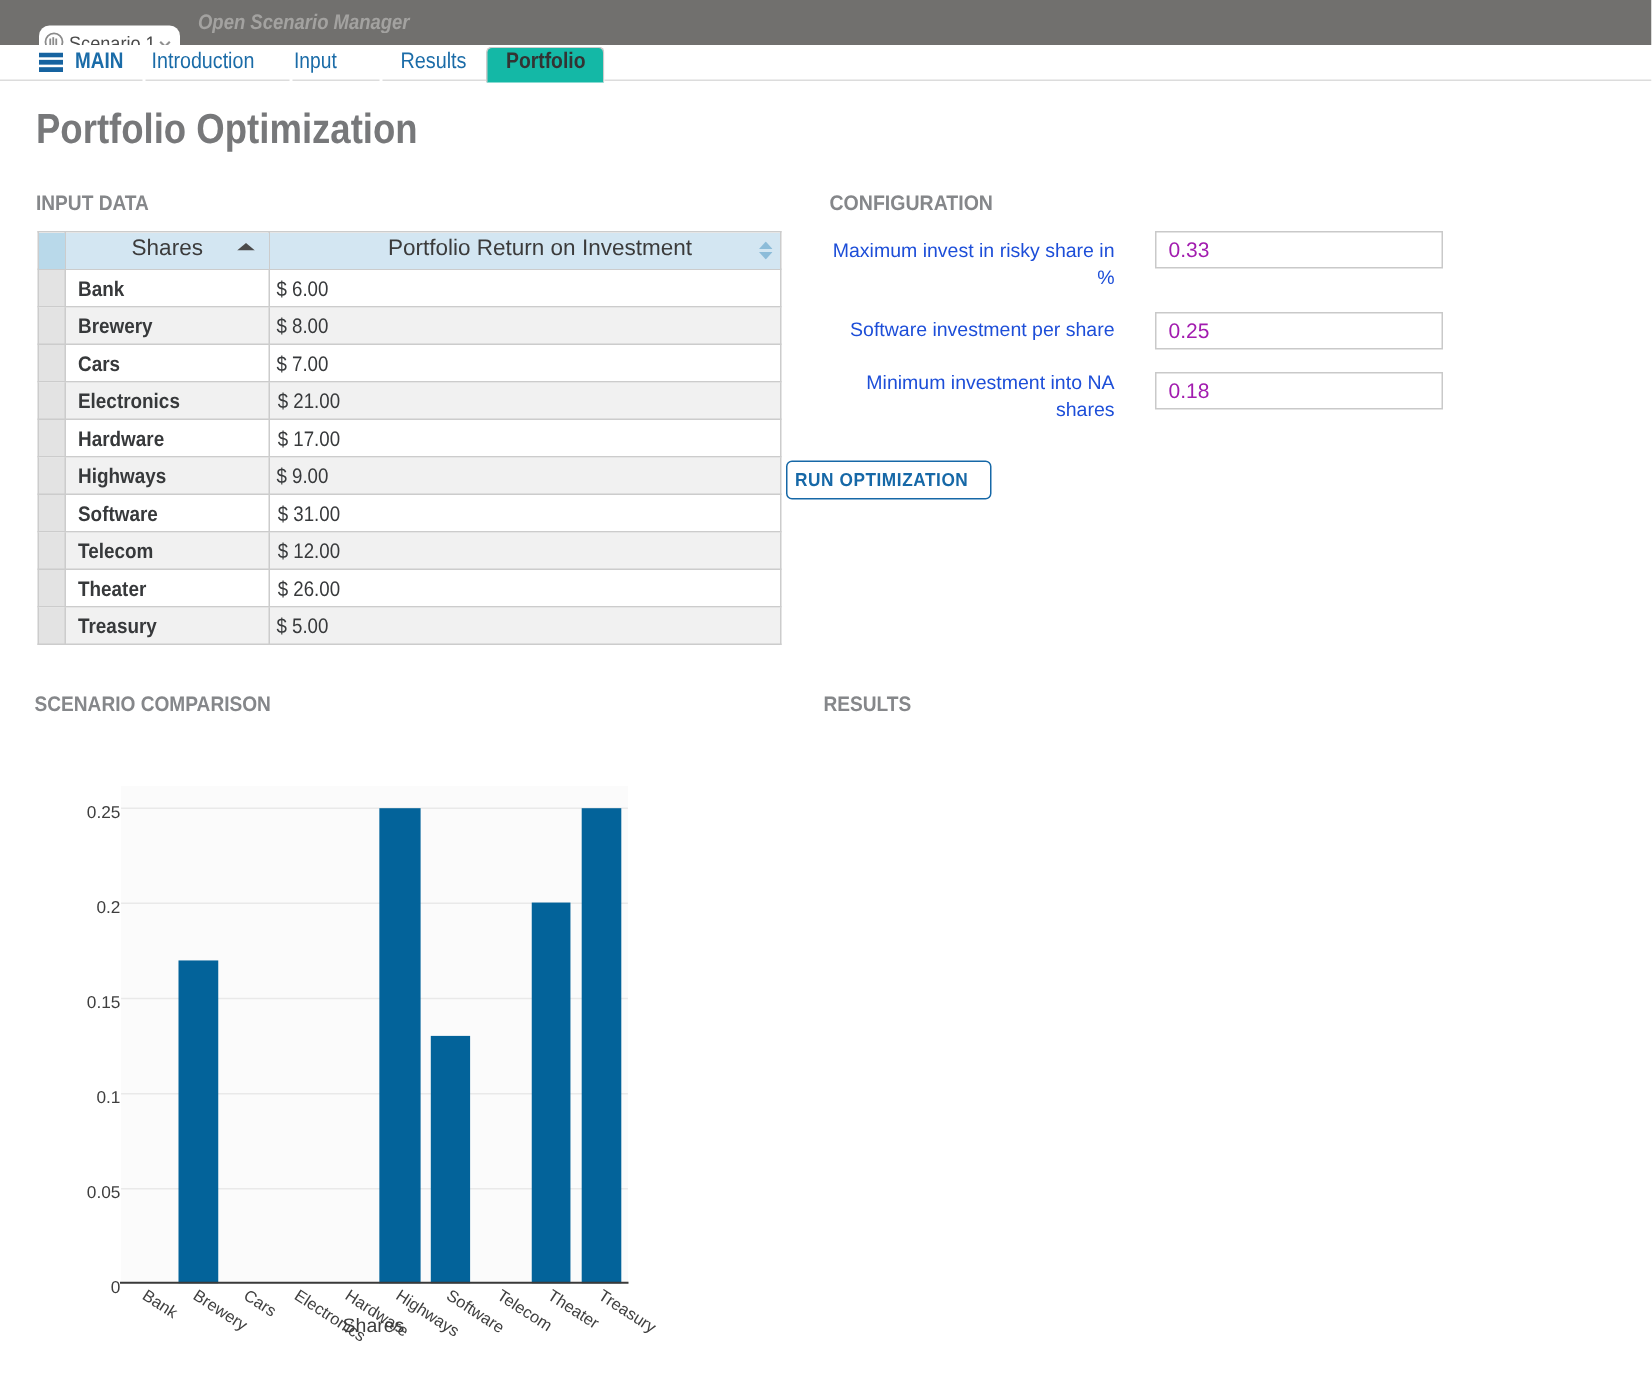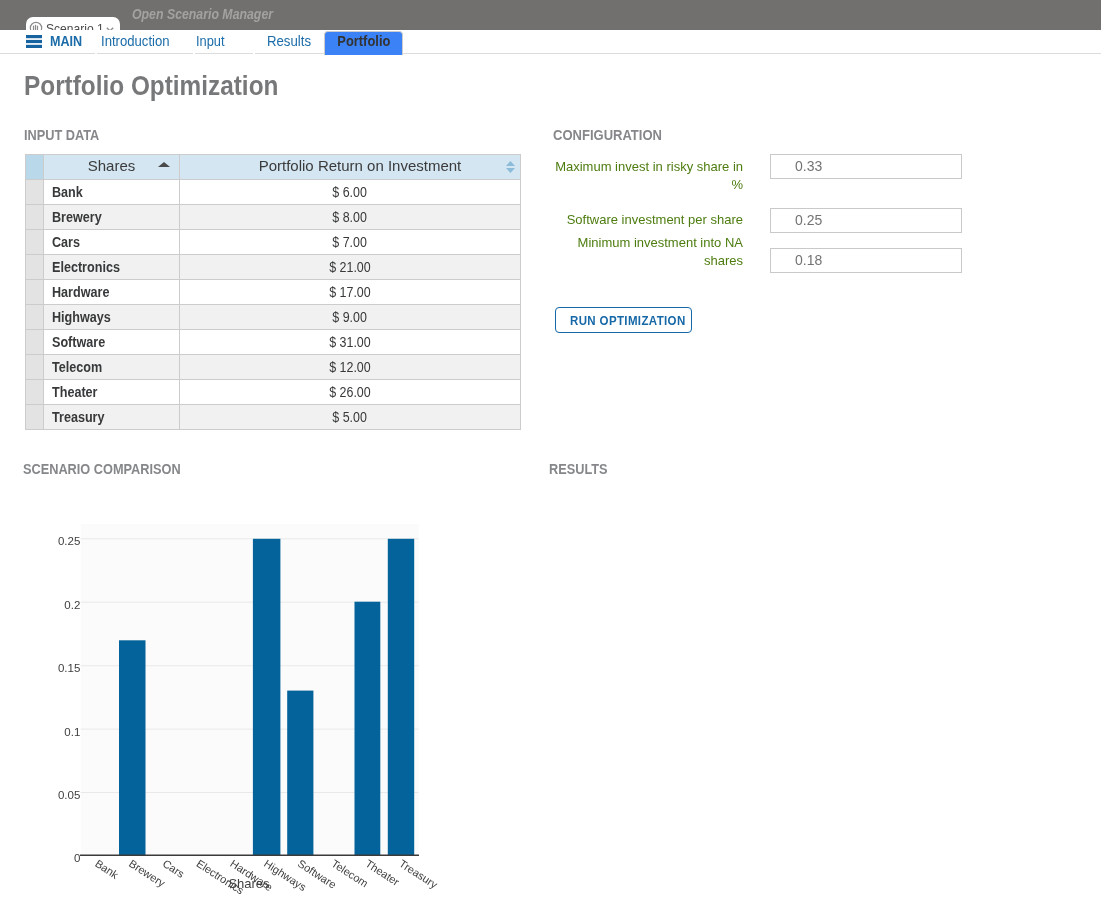--- a/index.html
+++ b/index.html
@@ -11,48 +11,48 @@
   
   #topbar{position:absolute;left:0;top:0;width:1101px;height:30px;background:#71706e;}
   #pill{position:absolute;left:26px;top:17px;width:94px;height:23px;background:#fff;border-radius:7px;}
   #pilltext{position:absolute;left:20px;top:4px;font-size:13px;color:#4a4a4a;}
   #osm{position:absolute;left:132px;top:6px;font-size:14px;font-weight:bold;font-style:italic;color:#a3a2a0;}
 
   
   #tabbar{position:absolute;left:0;top:30px;width:1101px;height:24px;background:#fff;}
   .tbord{position:absolute;top:23px;height:1px;background:#dcdcdc;}
   .tab{position:absolute;top:2px;font-size:15px;color:#1b6ca8;}
-  #activetab{position:absolute;left:324px;top:1px;width:77px;height:23px;background:#3b82f6;
+  #activetab{position:absolute;left:324px;top:1px;width:77px;height:23px;background:#14b8a6;
      border:1px solid #ccc;border-bottom:none;border-radius:4px 4px 0 0;z-index:2;text-align:center;}
   #activetab span{font-size:15px;font-weight:bold;color:#333;line-height:17px;}
 
   
   #heading{position:absolute;left:23.5px;top:69.5px;font-size:28px;font-weight:bold;color:#77787a;}
 
   .wtitle{position:absolute;font-size:14px;font-weight:bold;color:#85878a;}
 
   
   #tbl{position:absolute;left:25px;top:154px;border-collapse:collapse;table-layout:fixed;}
   #tbl td,#tbl th{border:1px solid #ccc;padding:0;height:24px;font-weight:normal;overflow:hidden;}
   #tbl .gut{width:17px;background:#e3e3e3;}
   #tbl .c1{width:135px;}
   #tbl .c2{width:340px;}
   #tbl thead .gut{background:#b9d9ea;}
   #tbl thead td{background:#d3e6f2;font-size:15px;color:#3b3b3b;text-align:center;position:relative;vertical-align:top;padding-top:2px;height:22px;}
   #tbl tbody tr.g td{background:#f1f1f1;}
   #tbl tbody tr.g td.gut{background:#e3e3e3;}
   .rowlbl{font-size:14px;font-weight:bold;color:#37393b;padding-left:8px;display:block;text-align:left;}
-  .rowval{font-size:14px;color:#37393b;display:block;text-align:center;padding-right:6px;}
-
-  
-  .cfglbl{position:absolute;width:195px;text-align:right;font-size:13px;line-height:18px;color:#4d7c0f;}
+  .rowval{font-size:14px;color:#37393b;display:block;text-align:left;padding-right:6px;}
+
+  
+  .cfglbl{position:absolute;width:195px;text-align:right;font-size:13px;line-height:18px;color:#1d4ed8;}
   .cfginput{position:absolute;left:770px;width:192px;height:25px;box-sizing:border-box;border:1px solid #c9c9c9;background:#fff;
-     font-size:14px;color:#737373;padding-left:24px;line-height:23px;}
-  #runbtn{position:absolute;left:555px;top:306.5px;width:135px;height:24px;border:1.5px solid #1668a7;
-     border-radius:4px;text-align:right;line-height:24px;}
+     font-size:14px;color:#a21caf;padding-left:8px;line-height:23px;}
+  #runbtn{position:absolute;left:524px;top:306.5px;width:135px;height:24px;border:1.5px solid #1668a7;
+     border-radius:4px;text-align:left;line-height:24px;}
   #runbtn span{font-size:12.5px;font-weight:bold;letter-spacing:0.4px;color:#1668a7;}
 </style>
 </head>
 <body>
 
 <div id="topbar">
   <div id="pill">
     <svg width="14" height="14" style="position:absolute;left:3px;top:4px" viewBox="0 0 14 14">
       <circle cx="7" cy="7" r="5.7" fill="none" stroke="#8b8b8b" stroke-width="1.2"></circle>
       <rect x="3.9" y="4.7" width="1.2" height="4.8" fill="#8b8b8b"></rect>
@@ -198,21 +198,21 @@
         </td>
         <td class="c2">
           <span class="rowval"><span class="cx" style="transform:scaleX(0.89);transform-origin:100% 50%">$ 5.00</span></span>
         </td>
       </tr>
  </tbody>
 </table>
 
 <div class="cfglbl" style="left:548px;top:158px">Maximum invest in risky share in<br>%</div>
 <div class="cfglbl" style="left:548px;top:211px">Software investment per share</div>
-<div class="cfglbl" style="left:548px;top:234px">Minimum investment into NA<br>shares</div>
+<div class="cfglbl" style="left:548px;top:246px">Minimum investment into NA<br>shares</div>
 <div class="cfginput" style="top:154px">0.33</div>
 <div class="cfginput" style="top:208px">0.25</div>
 <div class="cfginput" style="top:248px">0.18</div>
 <div id="runbtn"><span class="cx" style="transform:scaleX(0.92);transform-origin:50% 50%">RUN OPTIMIZATION</span></div>
 
 <svg class="abs" style="left:0;top:440px" width="520" height="481" viewBox="0 0 520 481">
   <rect x="80.7" y="84" width="337.9" height="332" fill="#fbfbfb"></rect>
   <g stroke="#e9e9e9" stroke-width="1">
     <line x1="80.7" x2="418.6" y1="98.8" y2="98.8"></line>
     <line x1="80.7" x2="418.6" y1="162.2" y2="162.2"></line>

